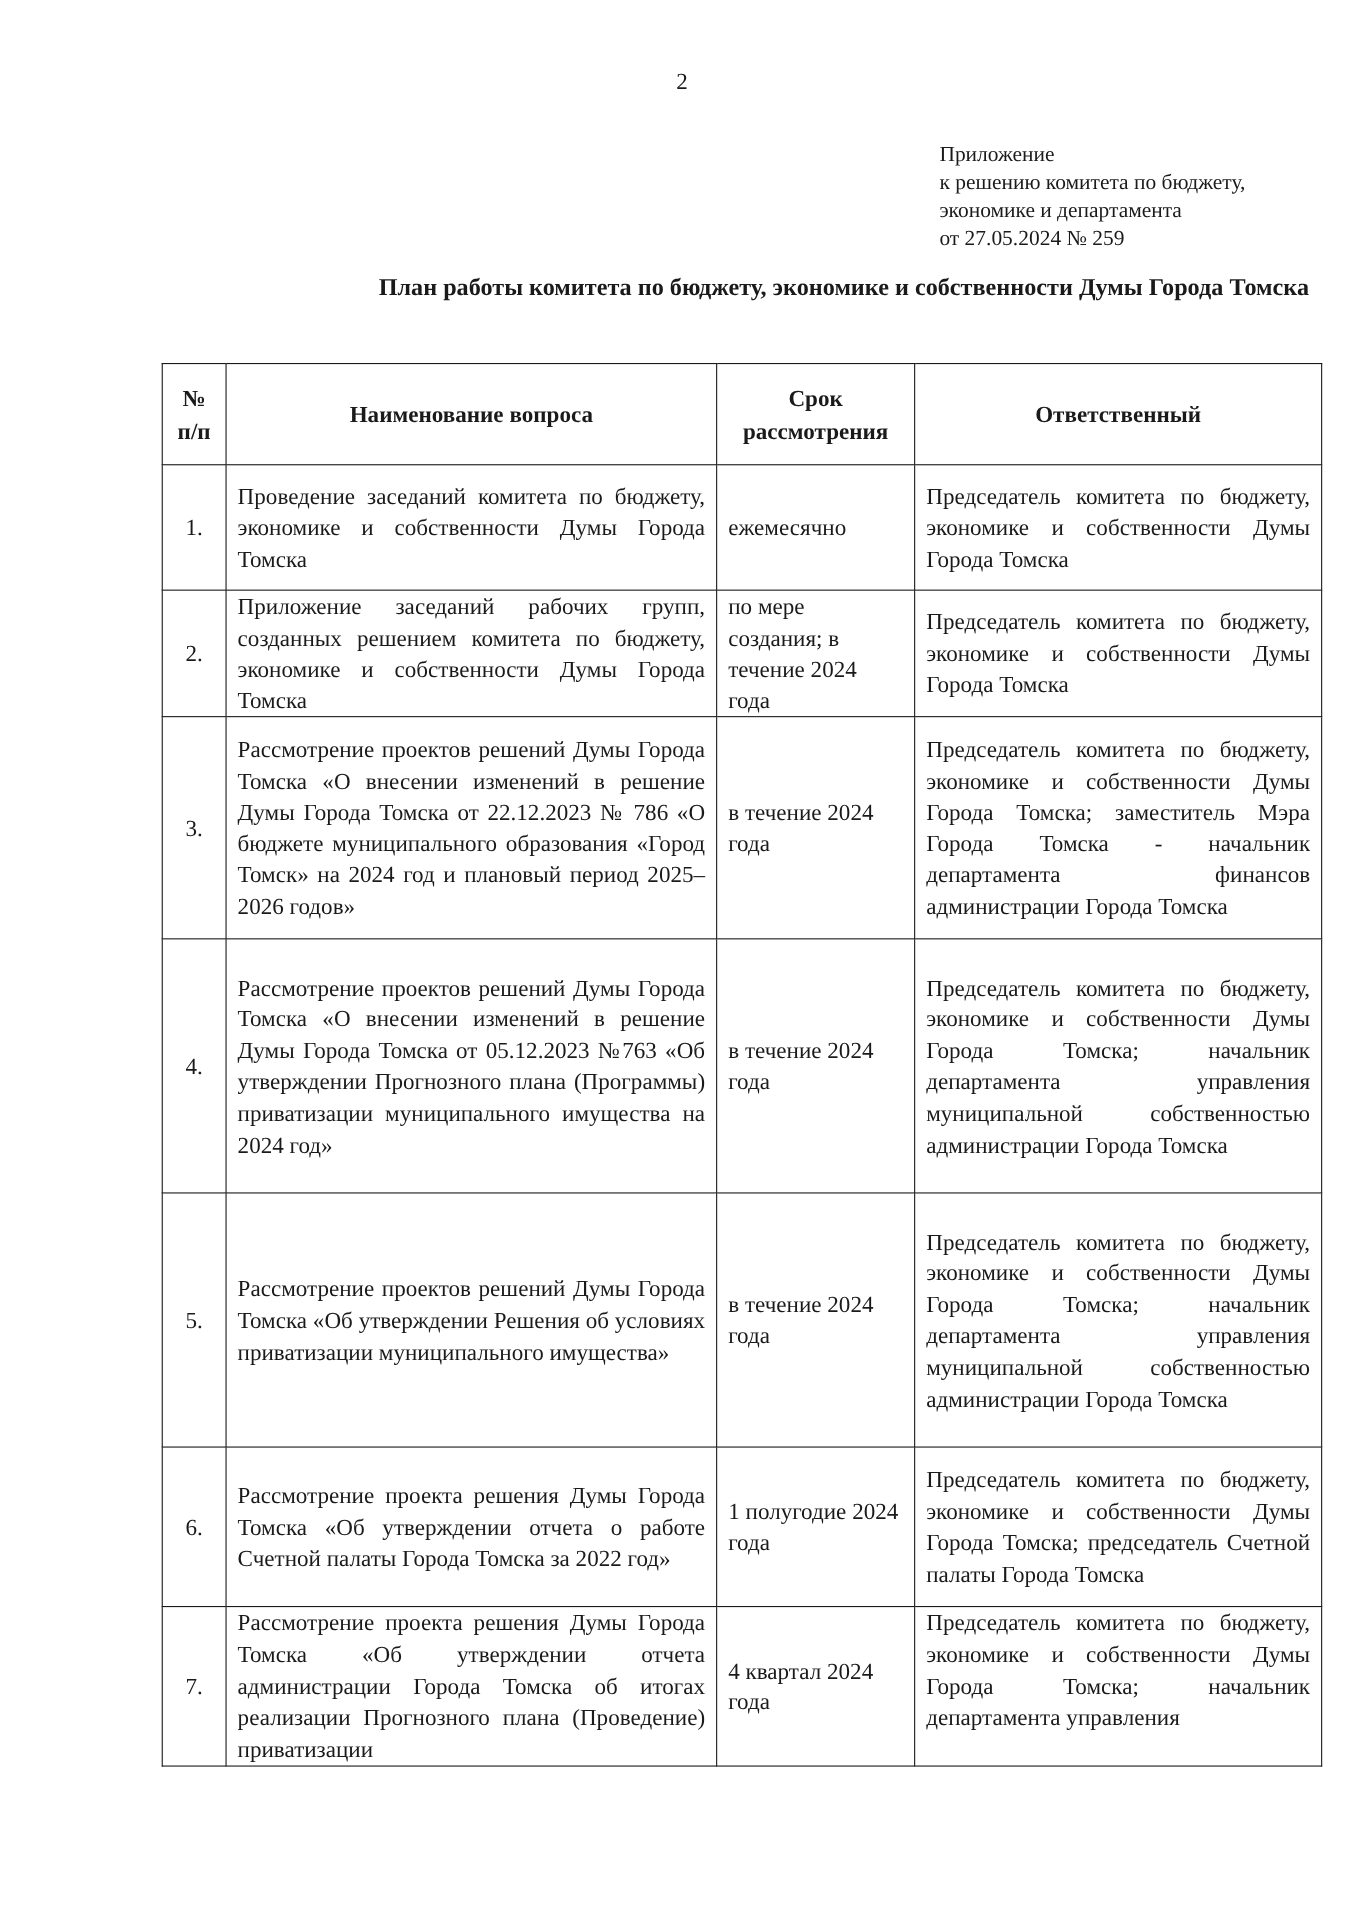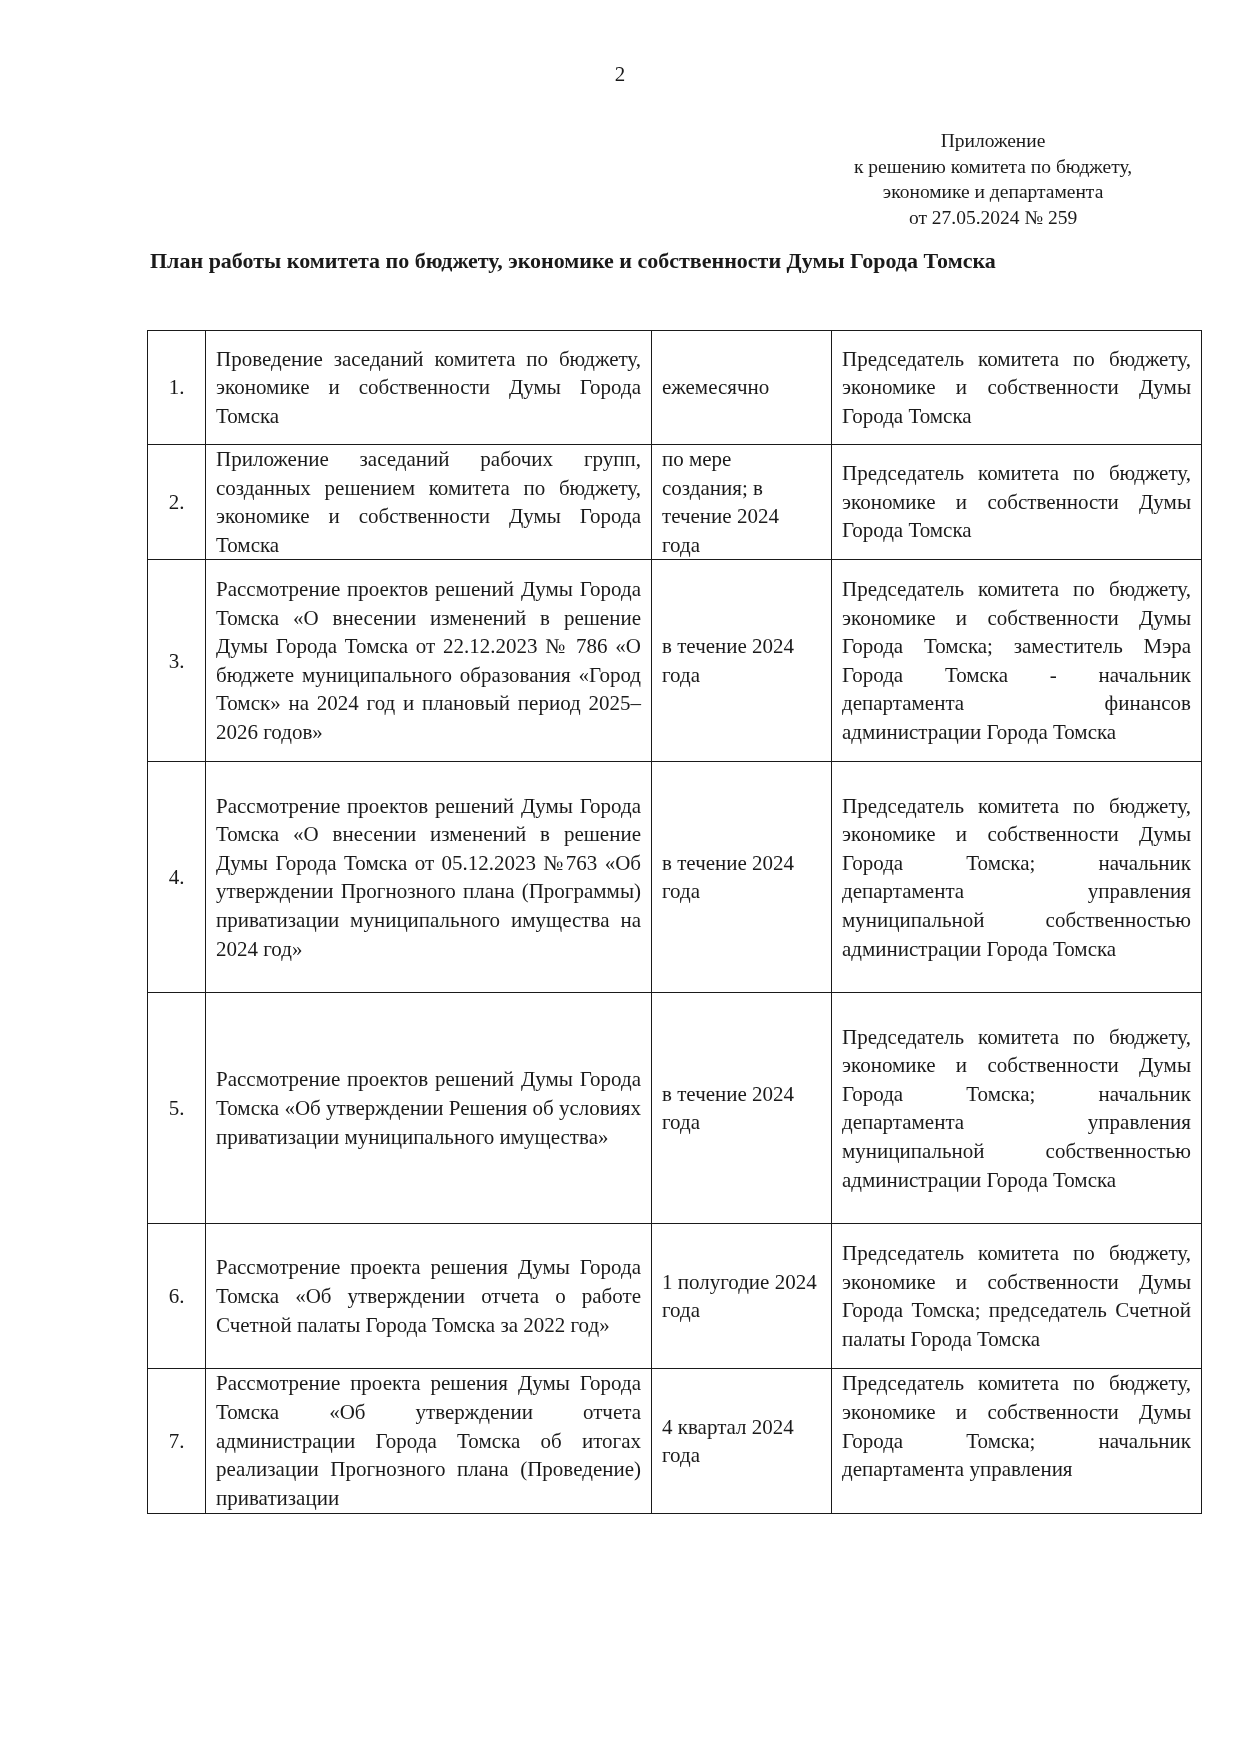--- a/index.html
+++ b/index.html
@@ -7,23 +7,23 @@
     width: 1240px; height: 1753px; position: relative; overflow: hidden;
     font-family: "Liberation Serif", "DejaVu Serif", serif; color: #1a1a1a;
   }
   .page-number {
     position: absolute; top: 62px; left: 0; width: 1240px; text-align: center;
     font-size: 21px;
   }
   .appendix {
     position: absolute; top: 128px; left: 854px; font-size: 19.5px; line-height: 25.5px;
   }
-  .appendix div { white-space: nowrap; text-align: center; }
+  .appendix div { white-space: nowrap; }
   .doc-title {
-    position: absolute; top: 246px; left: 150px; width: 1040px; text-align: left;
+    position: absolute; top: 246px; left: 150px; width: 1040px; text-align: right;
     font-weight: bold; font-size: 22px; line-height: 30px;
   }
   table.plan {
     position: absolute; top: 330px; left: 147px; width: 1054px;
     border-collapse: collapse; table-layout: fixed;
     font-size: 21px; line-height: 28.6px;
   }
   table.plan td, table.plan th {
     border: 1.5px solid #1a1a1a; vertical-align: middle; padding: 0 10px;
   }
@@ -63,20 +63,26 @@
 </div>
 
 <table class="plan">
   <colgroup>
       <col class="c1">
       <col class="c2">
       <col class="c3">
       <col class="c4">
     </colgroup>
   <tbody>
+      <tr class="head">
+    <th>№ п/п</th>
+    <th>Наименование вопроса</th>
+    <th>Срок рассмотрения</th>
+    <th>Ответственный</th>
+  </tr>
   <tr class="r1">
     <td class="num">1.</td>
     <td class="issue">Проведение заседаний комитета по бюджету, экономике и собственности Думы Города Томска</td>
     <td class="term">ежемесячно</td>
     <td class="resp">Председатель комитета по бюджету, экономике и собственности Думы Города Томска</td>
   </tr>
   <tr class="r2">
     <td class="num">2.</td>
     <td class="issue">Приложение заседаний рабочих групп, созданных решением комитета по бюджету, экономике и собственности Думы Города Томска</td>
     <td class="term">по мере создания; в течение 2024 года</td>

